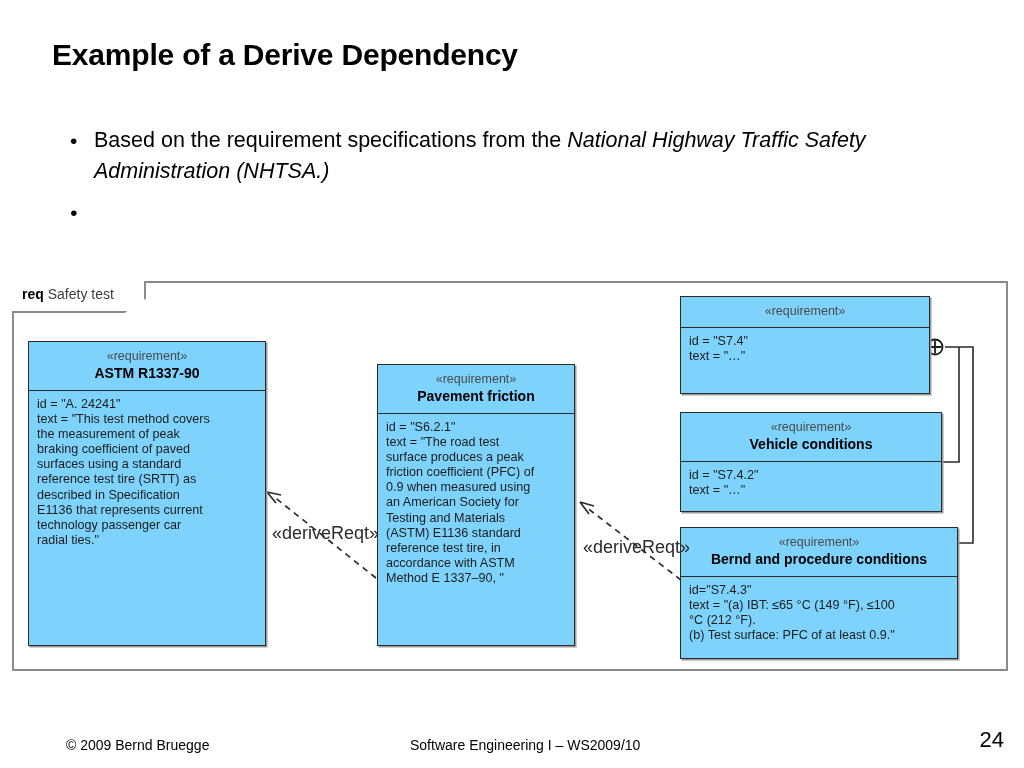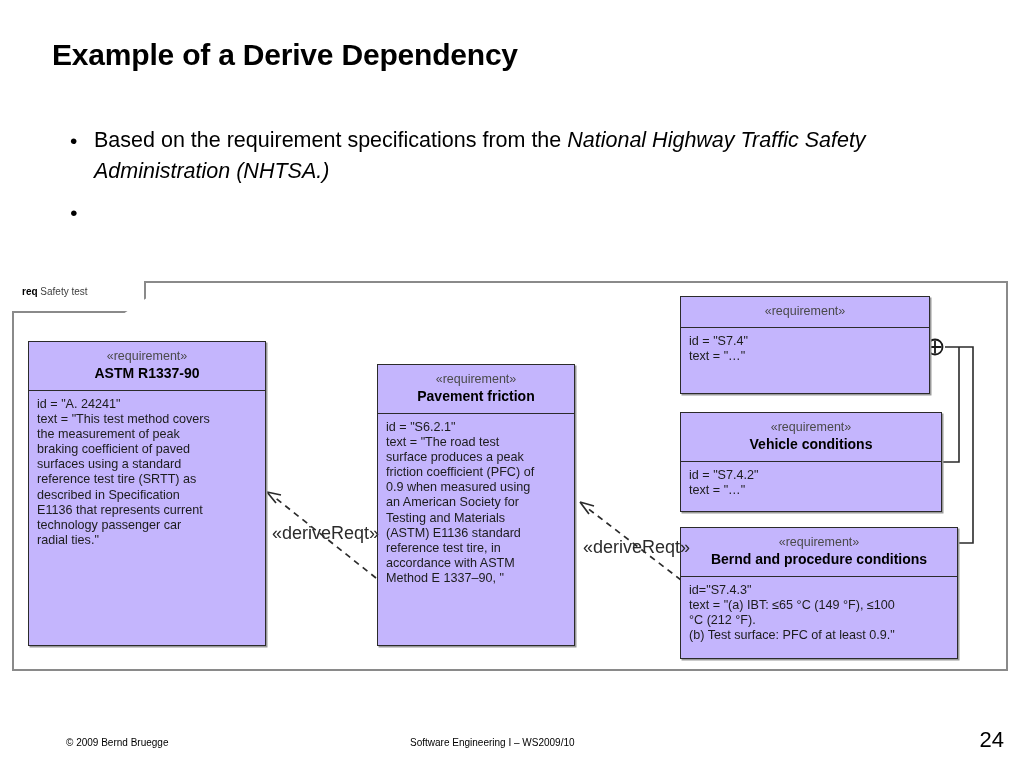--- a/index.html
+++ b/index.html
@@ -32,27 +32,27 @@
     border:2px solid #8a8a8a;background:#fff;box-sizing:border-box;
   }
   .frame-tab{
     position:absolute;left:12px;top:281px;height:32px;width:134px;
     border:2px solid #8a8a8a;border-top:none;border-left:none;box-sizing:border-box;
     background:#fff;
     -webkit-clip-path:polygon(0 0,100% 0,100% 55%,84% 100%,0 100%);
     clip-path:polygon(0 0,100% 0,100% 55%,84% 100%,0 100%);
   }
   .frame-tab .lbl{
-    position:absolute;left:10px;top:5px;font-size:10px;white-space:nowrap;color:#3d3d3d;
+    position:absolute;left:10px;top:5px;font-size:14px;white-space:nowrap;color:#3d3d3d;
   }
   .frame-tab .lbl b{color:#000;}
 
   
   .req{
-    position:absolute;background:#c4b5fd;
+    position:absolute;background:#7dd3fc;
     border:1.6px solid #2b2b2b;
     box-sizing:border-box;
     box-shadow:1.5px 1.5px 0 0 #9a9a9a;
   }
   .req .hdr{
     text-align:center;padding:7px 6px 8px 6px;
     border-bottom:1.6px solid #2b2b2b;
   }
   .req .stereo{font-size:12.5px;color:#4a4a4a;line-height:15px;}
   .req .nm{font-size:14px;font-weight:bold;color:#000;line-height:17px;margin-top:1px;}
@@ -72,21 +72,21 @@
   .wires{position:absolute;left:0;top:0;width:1024px;height:768px;pointer-events:none;}
 
   .derive-lbl{
     position:absolute;font-size:18px;color:#2b2b2b;white-space:nowrap;
     background:transparent;
   }
   #derive-1{left:272px;top:523px;}
   #derive-2{left:583px;top:537px;}
 
   
-  .foot{position:absolute;font-size:10px;color:#000;}
+  .foot{position:absolute;font-size:14px;color:#000;}
   #foot-left{left:66px;top:737px;}
   #foot-center{left:410px;top:737px;}
   #foot-page{right:20px;top:727px;font-size:22px;}
 </style>
 </head>
 <body>
 
 <div class="slide">
 
   <div class="title">Example of a Derive Dependency</div>

